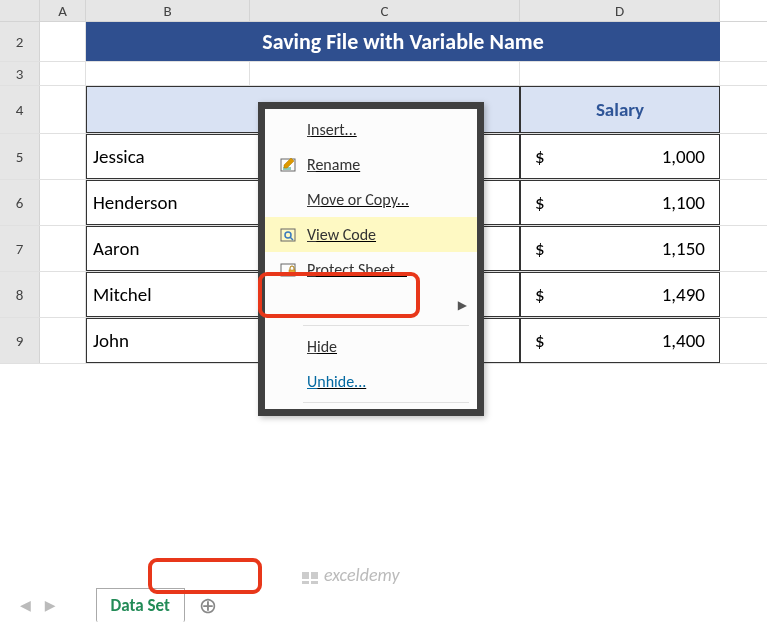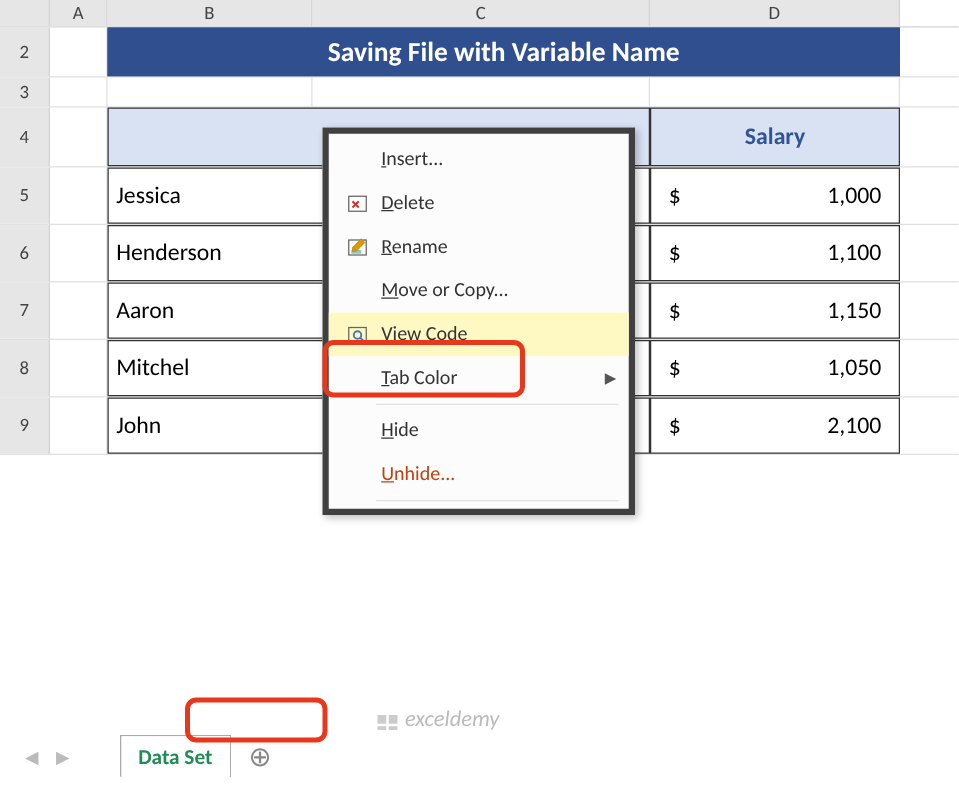--- a/index.html
+++ b/index.html
@@ -34,24 +34,24 @@
 .title-banner { background: #2f4f8f; color: #fff; font-weight: bold; font-size: 22px; border: 1px solid #2f4f8f; justify-content: center; }
 
 
 .th-cell { background: #d9e2f3; color: #2f5597; font-weight: bold; font-size: 19px; border: 1.5px solid #333 !important; justify-content: center; }
 
 
 .td-cell { font-size: 19px; color: #000; border: 1.5px solid #333 !important; }
 .salary-cell { justify-content: space-between; padding: 0 14px; }
 
 
-.context-menu { position: absolute; left: 258px; top: 102px; width: 250px; background: #fcfcfc; border: 5px solid #404040; box-shadow: 2px 2px 6px rgba(0,0,0,0.25); padding: 3px 0; z-index: 10; }
+.context-menu { position: absolute; left: 258px; top: 102px; width: 226px; background: #fcfcfc; border: 7px solid #404040; box-shadow: 2px 2px 6px rgba(0,0,0,0.25); padding: 3px 0; z-index: 10; text-decoration: underline; }
 .menu-item { display: flex; align-items: center; height: 35px; padding: 0 8px; font-size: 16px; color: #333; cursor: default; position: relative; }
 .menu-item.hovered { background: #fef9c3; }
-.menu-item.disabled { color: #c2410c; justify-content: center; }
+.menu-item.disabled { color: #0369a1; justify-content: center; }
 .menu-icon { width: 30px; display: flex; justify-content: center; }
 .menu-label { flex: 1; padding-left: 4px; }
 .menu-label u { text-decoration: underline; }
 .submenu-arrow { position: absolute; right: 10px; font-size: 12px; color: #555; }
 .menu-sep { height: 1px; background: #e0e0e0; margin: 3px 8px 3px 38px; }
 
 
 .highlight-box { position: absolute; border: 4px solid #e8371a; border-radius: 9px; z-index: 20; pointer-events: none; }
 .hl-viewcode { left: 258px; top: 272px; width: 162px; height: 46px; }
 .hl-sheet { left: 148px; top: 558px; width: 114px; height: 36px; }
@@ -130,47 +130,37 @@
       <span>$</span>
       <span>1,150</span>
     </div>
   </div>
   <div class="row r-data">
     <div class="row-h">8</div>
     <div class="cell col-a"></div>
     <div class="cell td-cell" style="width:434px">Mitchel</div>
     <div class="cell col-d td-cell salary-cell">
       <span>$</span>
-      <span>1,050</span>
+      <span>1,490</span>
     </div>
   </div>
   <div class="row r-data">
     <div class="row-h">9</div>
     <div class="cell col-a"></div>
     <div class="cell td-cell" style="width:434px">John</div>
     <div class="cell col-d td-cell salary-cell">
       <span>$</span>
-      <span>2,100</span>
+      <span>1,400</span>
     </div>
   </div>
 
   <div class="context-menu">
     <div class="menu-item">
       <span class="menu-icon"></span>
       <span class="menu-label"><u>I</u>nsert...</span>
-    </div>
-    <div class="menu-item">
-      <span class="menu-icon">
-        <svg class="ico" viewBox="0 0 18 18">
-            <rect x="2" y="3" width="14" height="12" fill="none" stroke="#666" stroke-width="1"></rect>
-            <line x1="5" y1="12" x2="10" y2="7" stroke="#c33" stroke-width="1.5"></line>
-            <line x1="5" y1="7" x2="10" y2="12" stroke="#c33" stroke-width="1.5"></line>
-          </svg>
-      </span>
-      <span class="menu-label"><u>D</u>elete</span>
     </div>
     <div class="menu-item">
       <span class="menu-icon">
         <svg class="ico" viewBox="0 0 18 18">
             <rect x="2" y="3" width="14" height="12" fill="none" stroke="#666" stroke-width="1"></rect>
             <rect x="4" y="11" width="8" height="3" fill="#4a8" opacity="0.6"></rect>
             <path d="M12 2 L15 5 L8 12 L5 12 L5 9 Z" fill="#d90" stroke="#a70" stroke-width="0.5"></path>
           </svg>
       </span>
       <span class="menu-label"><u>R</u>ename</span>
@@ -183,22 +173,31 @@
       <span class="menu-icon">
         <svg class="ico" viewBox="0 0 18 18">
             <rect x="2" y="3" width="14" height="12" fill="none" stroke="#666" stroke-width="1"></rect>
             <circle cx="9" cy="9" r="3" fill="none" stroke="#3a7abd" stroke-width="1.5"></circle>
             <line x1="11" y1="11" x2="14" y2="14" stroke="#3a7abd" stroke-width="1.5"></line>
           </svg>
       </span>
       <span class="menu-label"><u>V</u>iew Code</span>
     </div>
     <div class="menu-item">
-      <span class="menu-icon"></span>
-      <span class="menu-label"><u>T</u>ab Color</span>
+      <span class="menu-icon">
+        <svg class="ico" viewBox="0 0 18 18">
+            <rect x="2" y="3" width="14" height="12" fill="none" stroke="#666" stroke-width="1"></rect>
+            <rect x="10" y="9" width="6" height="5" fill="#e8a838" stroke="#a70" stroke-width="0.5"></rect>
+            <path d="M11 9 v-2 a2 2 0 0 1 4 0 v2" fill="none" stroke="#a70" stroke-width="1"></path>
+          </svg>
+      </span>
+      <span class="menu-label"><u>P</u>rotect Sheet...</span>
+    </div>
+    <div class="menu-item">
+      <span class="menu-icon"></span>
       <span class="submenu-arrow">▶</span>
     </div>
     <div class="menu-sep"></div>
     <div class="menu-item">
       <span class="menu-icon"></span>
       <span class="menu-label"><u>H</u>ide</span>
     </div>
     <div class="menu-item disabled">
       <span class="menu-icon"></span>
       <span class="menu-label"><u>U</u>nhide...</span>

